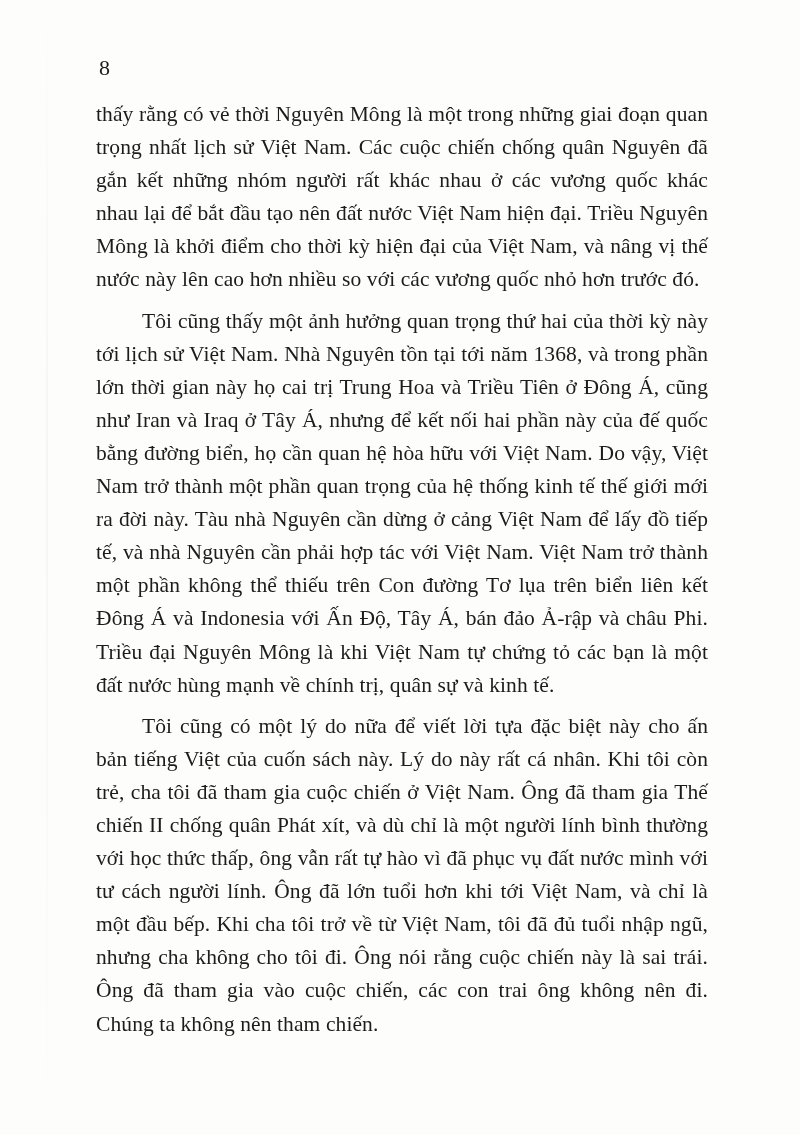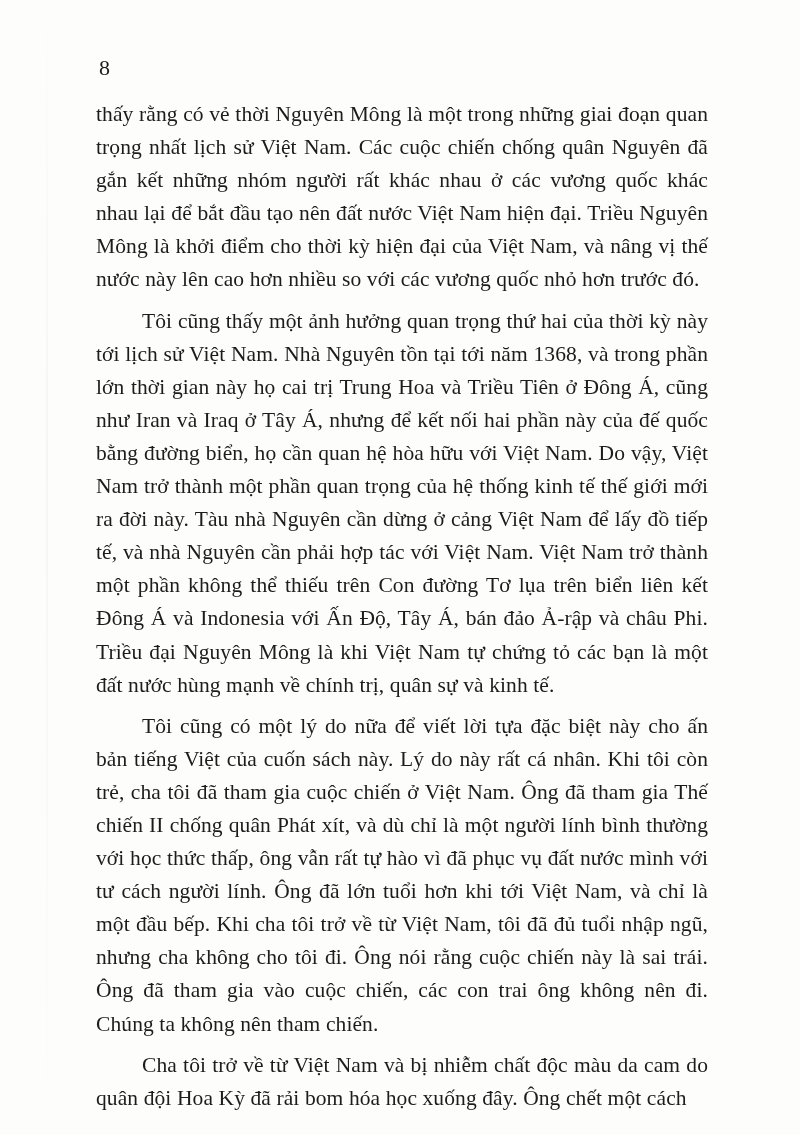--- a/index.html
+++ b/index.html
@@ -66,16 +66,15 @@
 <div class="book-page">
 
   <div class="scan-edge"></div>
 
   <div class="page-number">8</div>
 
   <div class="text-block">
     <p>thấy rằng có vẻ thời Nguyên Mông là một trong những giai đoạn quan trọng nhất lịch sử Việt Nam. Các cuộc chiến chống quân Nguyên đã gắn kết những nhóm người rất khác nhau ở các vương quốc khác nhau lại để bắt đầu tạo nên đất nước Việt Nam hiện đại. Triều Nguyên Mông là khởi điểm cho thời kỳ hiện đại của Việt Nam, và nâng vị thế nước này lên cao hơn nhiều so với các vương quốc nhỏ hơn trước đó.</p>
     <p class="indent">Tôi cũng thấy một ảnh hưởng quan trọng thứ hai của thời kỳ này tới lịch sử Việt Nam. Nhà Nguyên tồn tại tới năm 1368, và trong phần lớn thời gian này họ cai trị Trung Hoa và Triều Tiên ở Đông Á, cũng như Iran và Iraq ở Tây Á, nhưng để kết nối hai phần này của đế quốc bằng đường biển, họ cần quan hệ hòa hữu với Việt Nam. Do vậy, Việt Nam trở thành một phần quan trọng của hệ thống kinh tế thế giới mới ra đời này. Tàu nhà Nguyên cần dừng ở cảng Việt Nam để lấy đồ tiếp tế, và nhà Nguyên cần phải hợp tác với Việt Nam. Việt Nam trở thành một phần không thể thiếu trên Con đường Tơ lụa trên biển liên kết Đông Á và Indonesia với Ấn Độ, Tây Á, bán đảo Ả-rập và châu Phi. Triều đại Nguyên Mông là khi Việt Nam tự chứng tỏ các bạn là một đất nước hùng mạnh về chính trị, quân sự và kinh tế.</p>
     <p class="indent">Tôi cũng có một lý do nữa để viết lời tựa đặc biệt này cho ấn bản tiếng Việt của cuốn sách này. Lý do này rất cá nhân. Khi tôi còn trẻ, cha tôi đã tham gia cuộc chiến ở Việt Nam. Ông đã tham gia Thế chiến II chống quân Phát xít, và dù chỉ là một người lính bình thường với học thức thấp, ông vẫn rất tự hào vì đã phục vụ đất nước mình với tư cách người lính. Ông đã lớn tuổi hơn khi tới Việt Nam, và chỉ là một đầu bếp. Khi cha tôi trở về từ Việt Nam, tôi đã đủ tuổi nhập ngũ, nhưng cha không cho tôi đi. Ông nói rằng cuộc chiến này là sai trái. Ông đã tham gia vào cuộc chiến, các con trai ông không nên đi. Chúng ta không nên tham chiến.</p>
-    <p class="indent">Cha tôi trở về từ Việt Nam và bị nhiễm chất độc màu da cam do quân đội Hoa Kỳ đã rải bom hóa học xuống đây. Ông chết một cách</p>
   </div>
 
 </div>
 
 </body></html>

